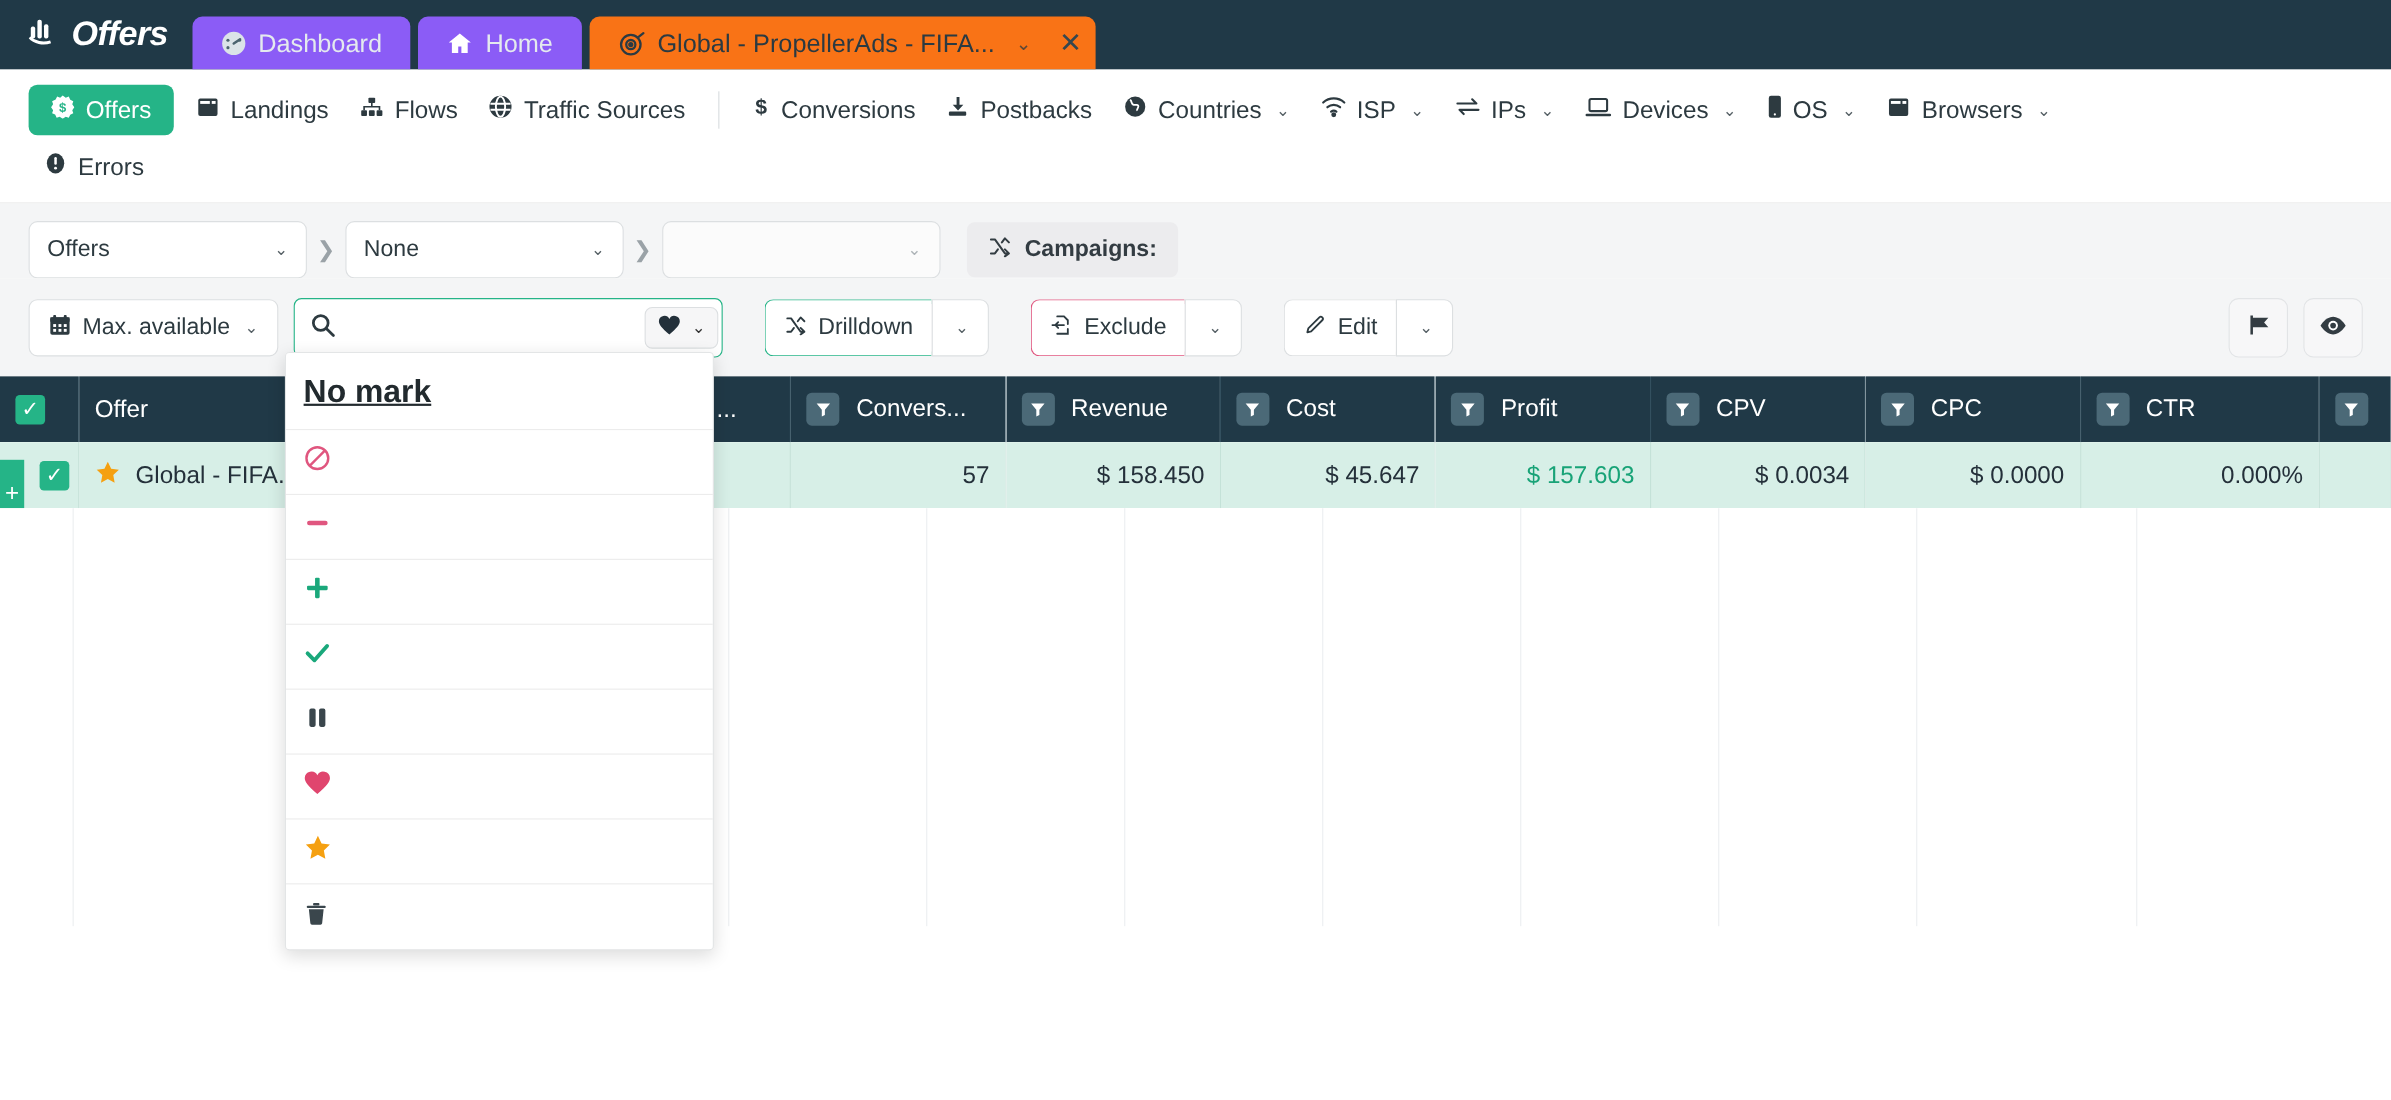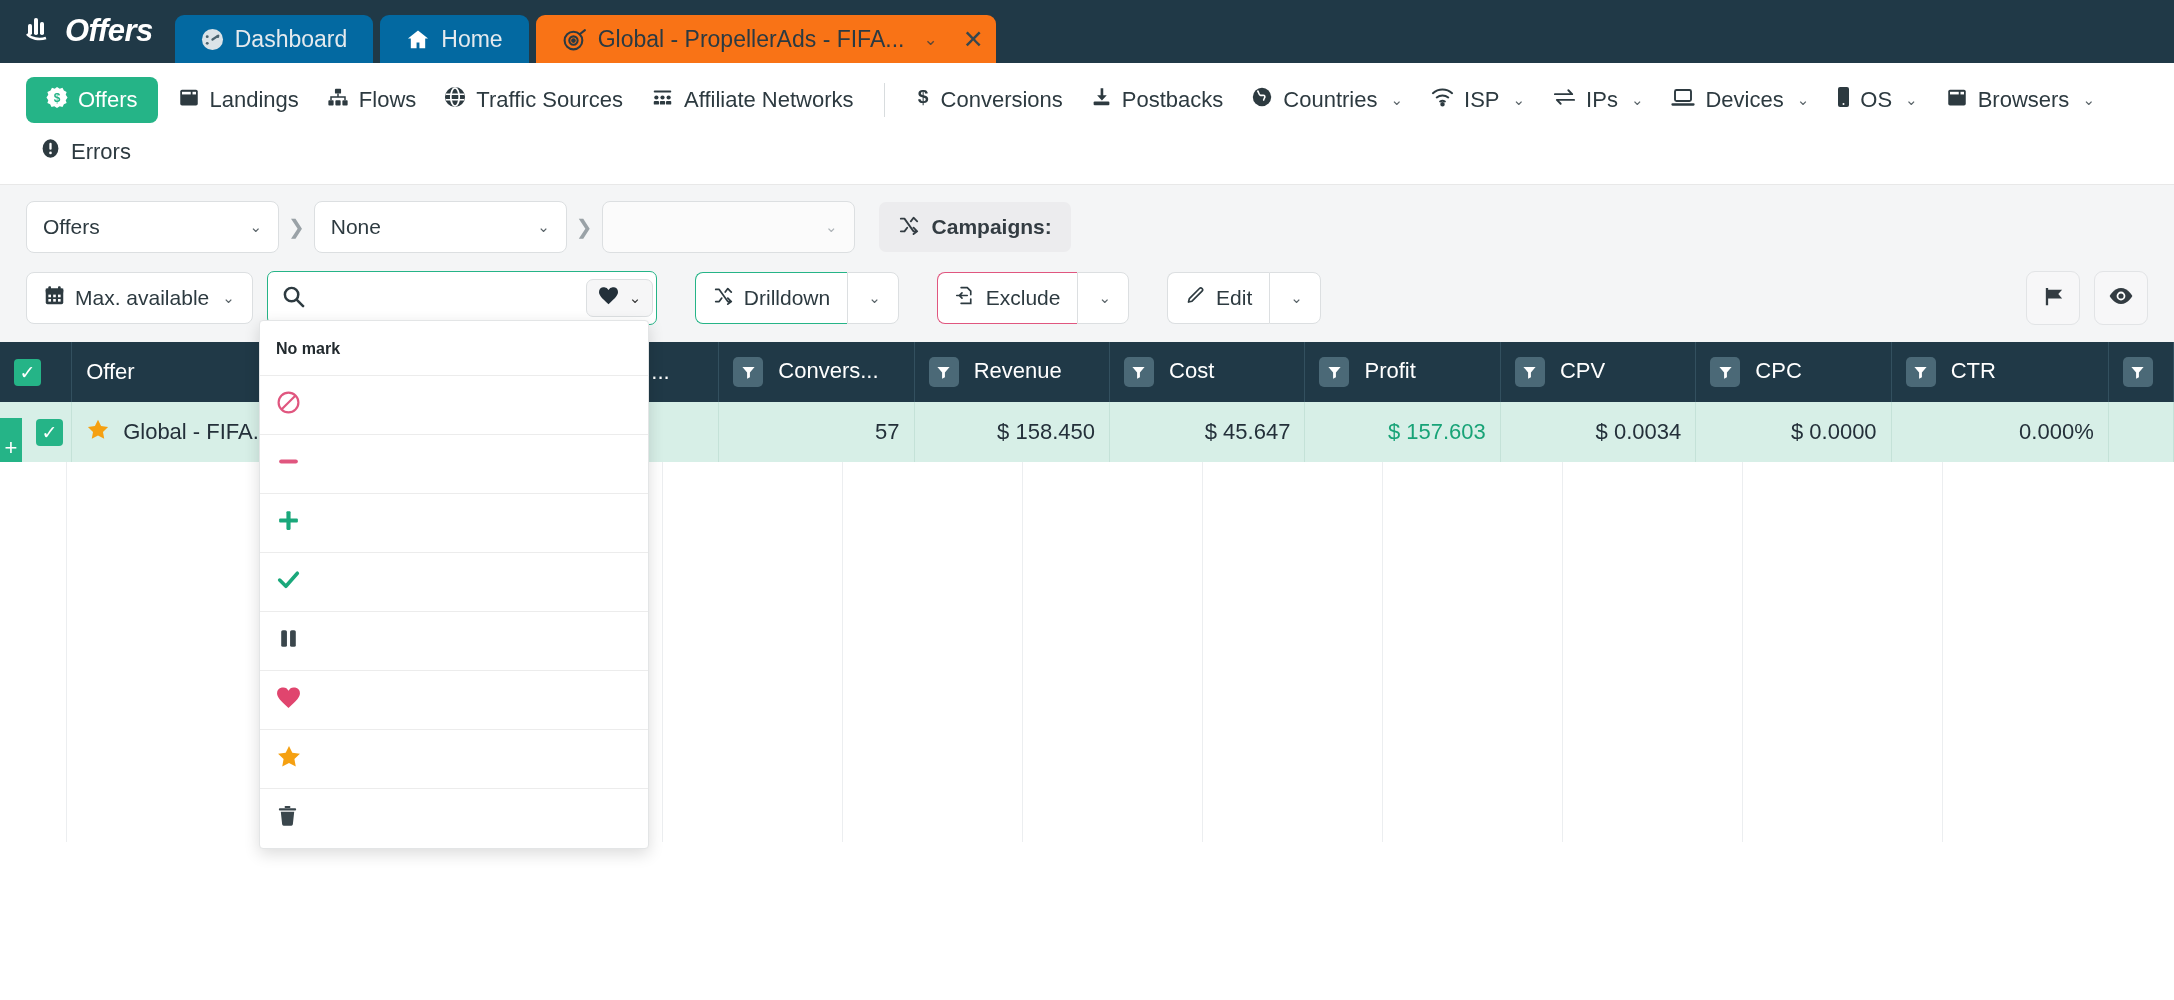--- a/index.html
+++ b/index.html
@@ -34,21 +34,21 @@
   .logo-mark { display:inline-block; }
   .tab {
     height: 48px;
     display: flex;
     align-items: center;
     gap: 11px;
     padding: 0 26px;
     border-radius: 9px 9px 0 0;
     font-size: 23px;
     color: #e4eaee;
-    background: #0369a1;
+    background: #8b5cf6;
     margin-right: 7px;
     white-space: nowrap;
   }
   .tab.active {
     background: #f97316;
     color: #2b3a42;
     padding-right: 12px;
   }
   .tab .tab-title { max-width: 330px; overflow: hidden; text-overflow: ellipsis; white-space: nowrap; }
   .tab-caret { font-size: 17px; opacity: .75; margin-left: 8px; }
@@ -176,24 +176,25 @@
     top: 67px;
     width: 390px;
     background: #ffffff;
     border: 1px solid #e3e5e6;
     border-radius: 4px;
     box-shadow: 0 5px 16px rgba(0,0,0,.14);
     z-index: 40;
   }
   .markmenu-head {
     padding: 19px 16px 17px 16px;
-    font-size: 16px;
+    font-size: 29px;
     font-weight: bold;
     color: #222a2e;
     border-bottom: 1px solid #ececec;
+    text-decoration: underline;
   }
   .markitem {
     height: 59px;
     display: flex; align-items: center;
     padding-left: 16px;
     border-bottom: 1px solid #ececec;
     font-size: 25px;
   }
   .markitem:last-child { border-bottom: none; }
 
@@ -341,34 +342,20 @@
     </div>
     <div class="navitem">
       <span>
         <svg width="22" height="22" viewBox="0 0 24 24" fill="none" stroke="#2d3a40" stroke-width="1.9">
             <circle cx="12" cy="12" r="10" fill="#2d3a40"></circle>
             <ellipse cx="12" cy="12" rx="4.6" ry="10" stroke="#fff" fill="none"></ellipse>
             <path d="M2 9h20M2 15h20" stroke="#fff"></path>
           </svg>
       </span>
       <span>Traffic Sources</span>
-    </div>
-    <div class="navitem">
-      <span>
-        <svg width="23" height="21" viewBox="0 0 24 24" fill="#2d3a40">
-            <rect x="2" y="4" width="20" height="2.2" rx="1"></rect>
-            <circle cx="5" cy="12" r="2.4"></circle>
-            <circle cx="12" cy="12" r="2.4"></circle>
-            <circle cx="19" cy="12" r="2.4"></circle>
-            <rect x="2" y="16" width="6" height="4" rx="1"></rect>
-            <rect x="9" y="16" width="6" height="4" rx="1"></rect>
-            <rect x="16" y="16" width="6" height="4" rx="1"></rect>
-          </svg>
-      </span>
-      <span>Affiliate Networks</span>
     </div>
 
     <div class="navsep"></div>
 
     <div class="navitem">
       <span>
         <svg width="16" height="22" viewBox="0 0 16 24" fill="#2d3a40">
             <text x="8" y="19" font-size="21" font-weight="bold" text-anchor="middle" font-family="Liberation Sans">$</text>
           </svg>
       </span>

